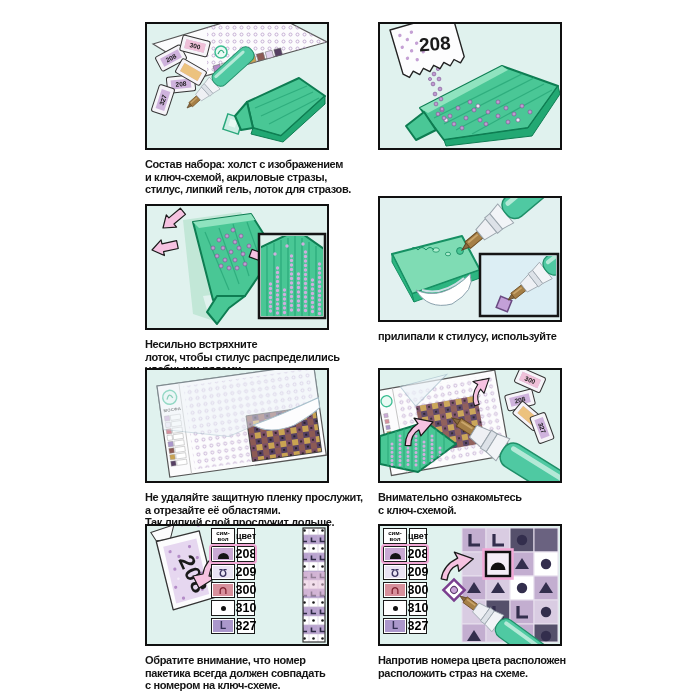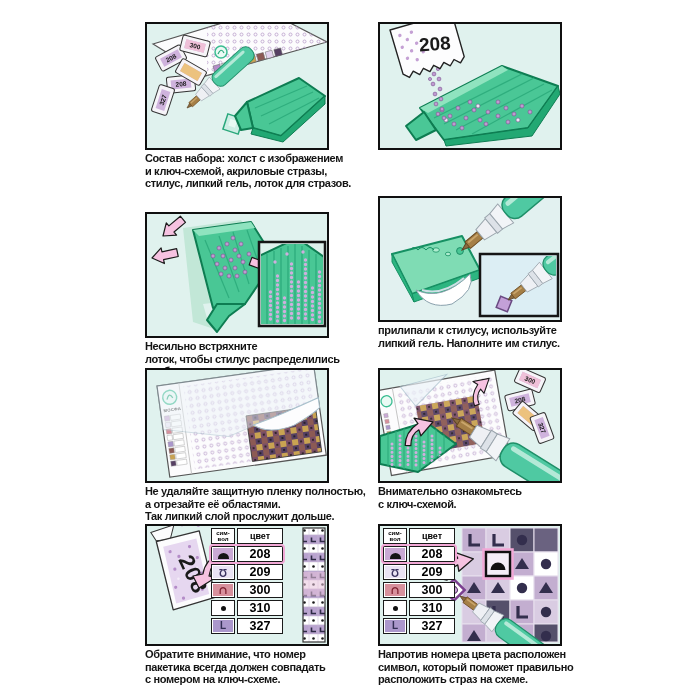--- a/index.html
+++ b/index.html
@@ -1,39 +1,39 @@
 <!DOCTYPE html>
 <html><head>
 <meta charset="utf-8">
 <style>
   html,body{margin:0;padding:0;}
   .page{position:relative;width:700px;height:700px;background:#ffffff;overflow:hidden;
         font-family:"Liberation Sans",sans-serif;}
   .cell{position:absolute;width:184px;}
   .c1{left:145px;top:22px}.c2{left:378px;top:22px}
-  .c3{left:145px;top:212px}.c4{left:378px;top:196px}
+  .c3{left:145px;top:204px}.c4{left:378px;top:196px}
   .c5{left:145px;top:368px}.c6{left:378px;top:368px}
   .c7{left:145px;top:524px}.c8{left:378px;top:524px}
   .panel{position:relative;width:184px;border:2px solid #101010;background:#e0f2ee;
          overflow:hidden;box-sizing:border-box;}
   .h1{height:128px}.h2{height:126px}.h3{height:115px}.h4{height:122px}
   .panel.blue{background:#e2f1f0;}
   .panel svg{display:block;}
   svg text{font-family:"Liberation Sans",sans-serif;font-weight:bold;fill:#1a1a1a;}
-  .caption{margin-top:2px;width:210px;font-weight:bold;font-size:11px;line-height:1.14;
+  .caption{margin-top:8px;width:210px;font-weight:bold;font-size:11px;line-height:1.14;
            color:#141414;letter-spacing:-0.35px;}
   .caption span{display:block;white-space:nowrap;}
   
   .ktable{position:absolute;display:flex;flex-direction:column;gap:2px;z-index:3;}
   .krow{display:flex;gap:2px;}
   .krow.hl{outline:2.5px solid #f2a8d6;outline-offset:0px;border-radius:2px;}
   .kcell{border:1.5px solid #1a1a1a;background:#fff;display:flex;align-items:center;
          justify-content:center;box-sizing:border-box;}
   .ksym{width:24px;height:16px;padding:1px;}
-  .kcol{width:46px;height:16px;font-weight:bold;font-size:12.5px;}
+  .kcol{width:18px;height:16px;font-weight:bold;font-size:12.5px;}
   .khdr{flex-direction:column;font-size:6px;font-weight:bold;line-height:1.05;text-transform:lowercase;}
   .khdr2{font-size:9px;font-weight:bold;}
   .sym{width:100%;height:100%;display:flex;align-items:center;justify-content:center;}
   .sym[data-sym="dome"]{background:#c9a9d4;}
   .sym[data-sym="dome"]::before{content:"";width:11px;height:6px;background:#141414;
         border-radius:11px 11px 0 0;margin-top:3px;}
   .sym[data-sym="inverted-omega"]{background:#eae4f4;}
   .sym[data-sym="inverted-omega"]::before{content:"Ω";display:block;transform:rotate(180deg);
         font-weight:bold;font-size:10px;color:#3a3360;line-height:1;}
   .sym[data-sym="arch"]{background:#d7909c;}
@@ -341,21 +341,20 @@
           <g transform="translate(124,106) rotate(22)">
             <rect x="-6" y="-6" width="12" height="12" fill="#c3a0d8" stroke="#6a4a82" stroke-width="1.5"></rect>
           </g>
           <use href="#stylus" transform="translate(128,102) rotate(-38) scale(0.8)"></use>
         </g>
       </g>
     </svg>
   </div>
   <div class="caption">
     <span>прилипали к стилусу, используйте</span>
-    <span>липкий гель. Наполните им стилус.</span>
   </div>
 </div>
 
 <div class="cell c5">
   <div class="panel h3">
     <svg viewBox="0 0 180 111" width="180" height="111">
       <g transform="translate(10,16) rotate(-8)">
         <rect x="0" y="0" width="158" height="92" fill="#fcfcfd" stroke="#555" stroke-width="1.2"></rect>
         <line x1="22" y1="0" x2="22" y2="92" stroke="#bbb" stroke-width="0.8"></line>
         <circle cx="11" cy="13" r="7" fill="#eafaf4" stroke="#3bbd92" stroke-width="1.5"></circle>
@@ -382,21 +381,21 @@
           </g>
         </g>
         <rect x="26" y="4" width="128" height="84" fill="url(#dots)"></rect>
         <rect x="84" y="42" width="70" height="46" fill="url(#mosaic)" stroke="#333" stroke-width="0.8"></rect>
         <polygon points="0,0 158,0 158,34 64,60 0,44" fill="#edf4f9" opacity="0.5" stroke="#a8c0cc" stroke-width="1"></polygon>
         <path d="M158,34 Q118,46 90,52 Q104,64 130,58 Q150,50 158,44 Z" fill="#fdfdfe" stroke="#a8c0cc" stroke-width="1"></path>
       </g>
     </svg>
   </div>
   <div class="caption">
-    <span>Не удаляйте защитную пленку полностью,</span>
+    <span>Не удаляйте защитную пленку прослужит,</span>
     <span>а отрезайте её областями.</span>
     <span>Так липкий слой прослужит дольше.</span>
   </div>
 </div>
 
 <div class="cell c6">
   <div class="panel h3">
     <svg viewBox="0 0 180 111" width="180" height="111">
       <g transform="translate(2,8) rotate(-10 60 50)">
         <rect x="2" y="2" width="120" height="86" fill="#fcfcfd" stroke="#555" stroke-width="1.2"></rect>
@@ -644,18 +643,17 @@
       <div class="krow">
         <div class="kcell ksym">
               <span class="sym" data-sym="letter-l"></span>
             </div>
         <div class="kcell kcol">327</div>
       </div>
     </div>
   </div>
   <div class="caption">
     <span>Напротив номера цвета расположен</span>
-    <span>символ, который поможет правильно</span>
     <span>расположить страз на схеме.</span>
   </div>
 </div>
 
 </div>
 
 </body></html>

